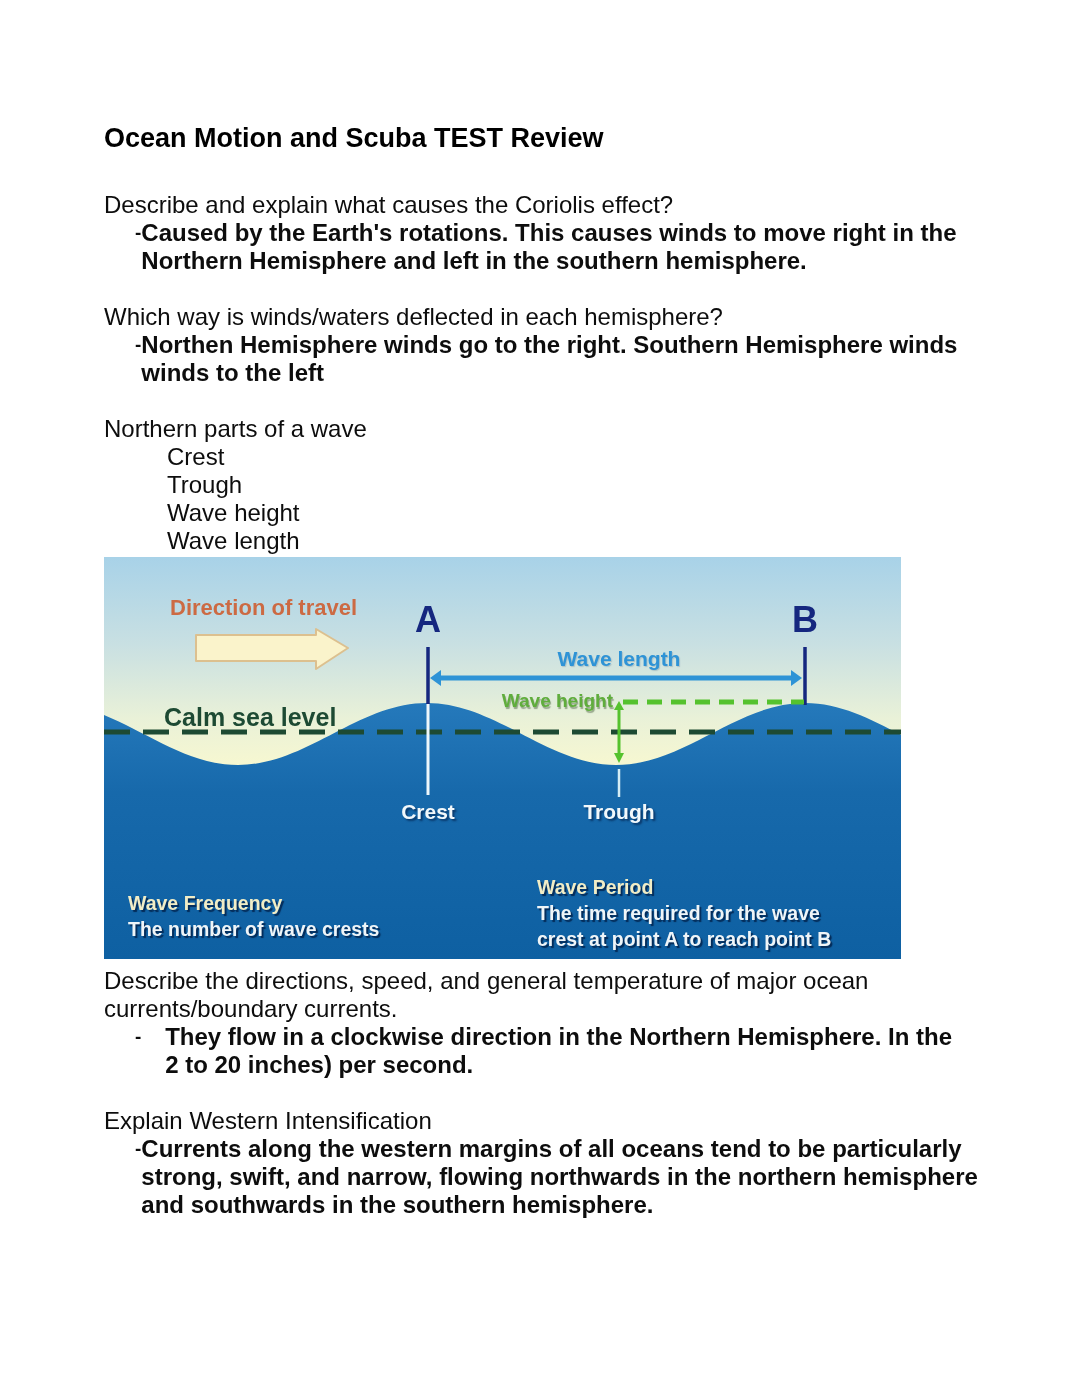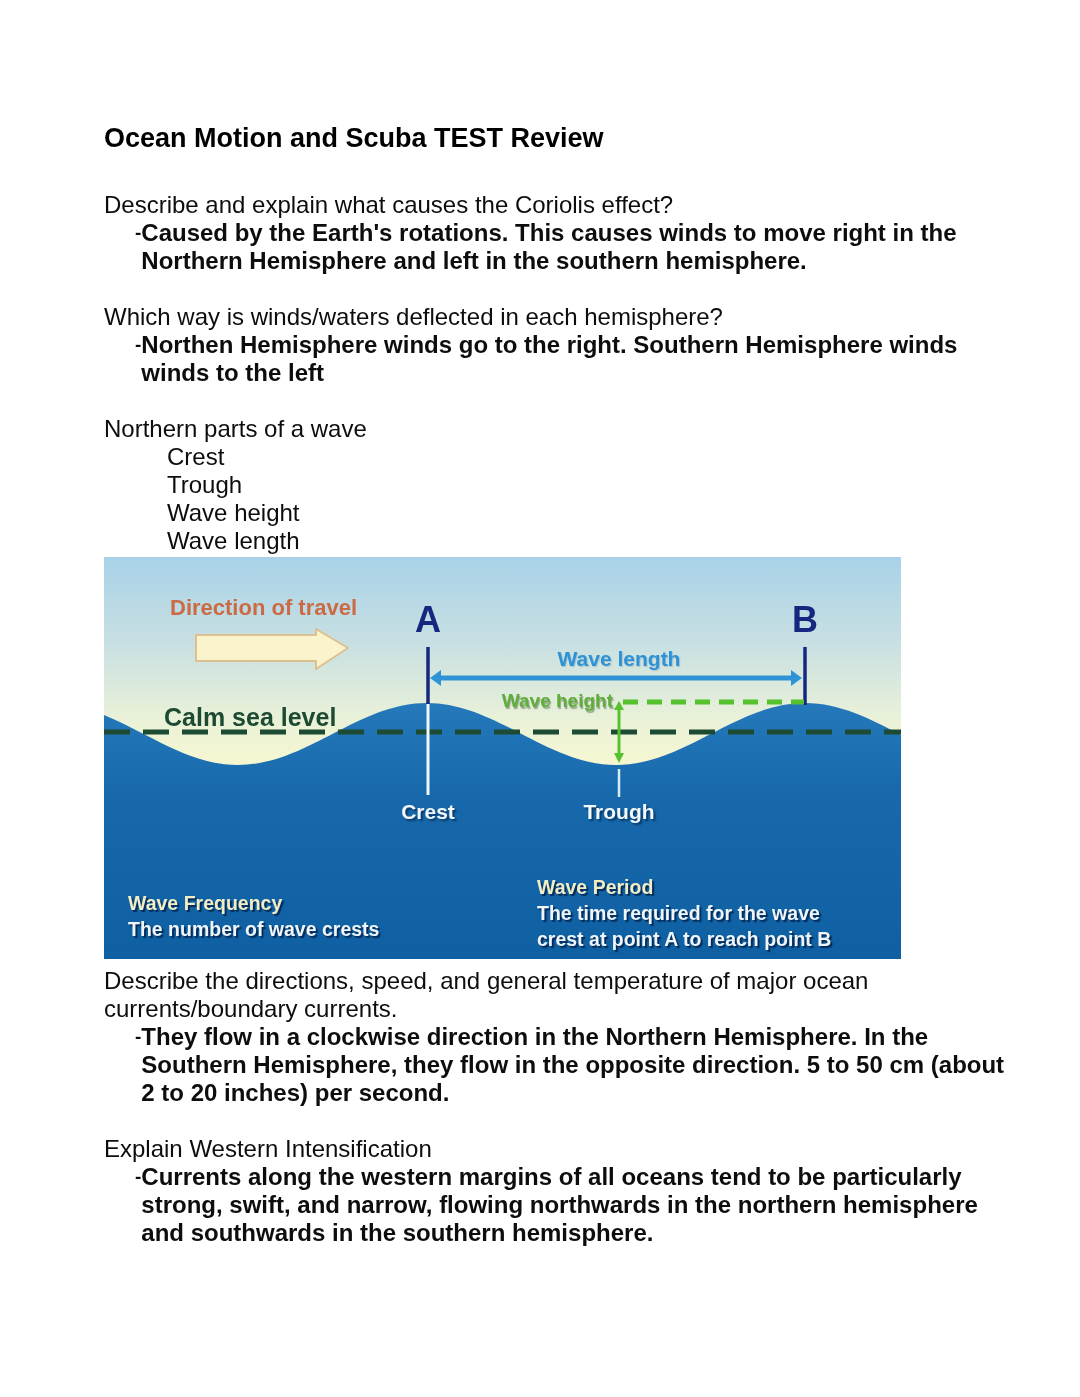--- a/index.html
+++ b/index.html
@@ -139,21 +139,20 @@
       <div>crest at point A to reach point B</div>
     </div>
   </figure>
 
   <div class="line">Describe the directions, speed, and general temperature of major ocean</div>
   <div class="line">currents/boundary currents.</div>
   <div class="bullet">
     <div class="marker">-</div>
     <div>
       <div class="line b">They flow in a clockwise direction in the Northern Hemisphere. In the</div>
-      <div class="line b">Southern Hemisphere, they flow in the opposite direction. 5 to 50 cm (about</div>
       <div class="line b">2 to 20 inches) per second.</div>
     </div>
   </div>
 
   <div class="line mt28">Explain Western Intensification</div>
   <div class="bullet">
     <div class="marker">-</div>
     <div>
       <div class="line b">Currents along the western margins of all oceans tend to be particularly</div>
       <div class="line b">strong, swift, and narrow, flowing northwards in the northern hemisphere</div>

